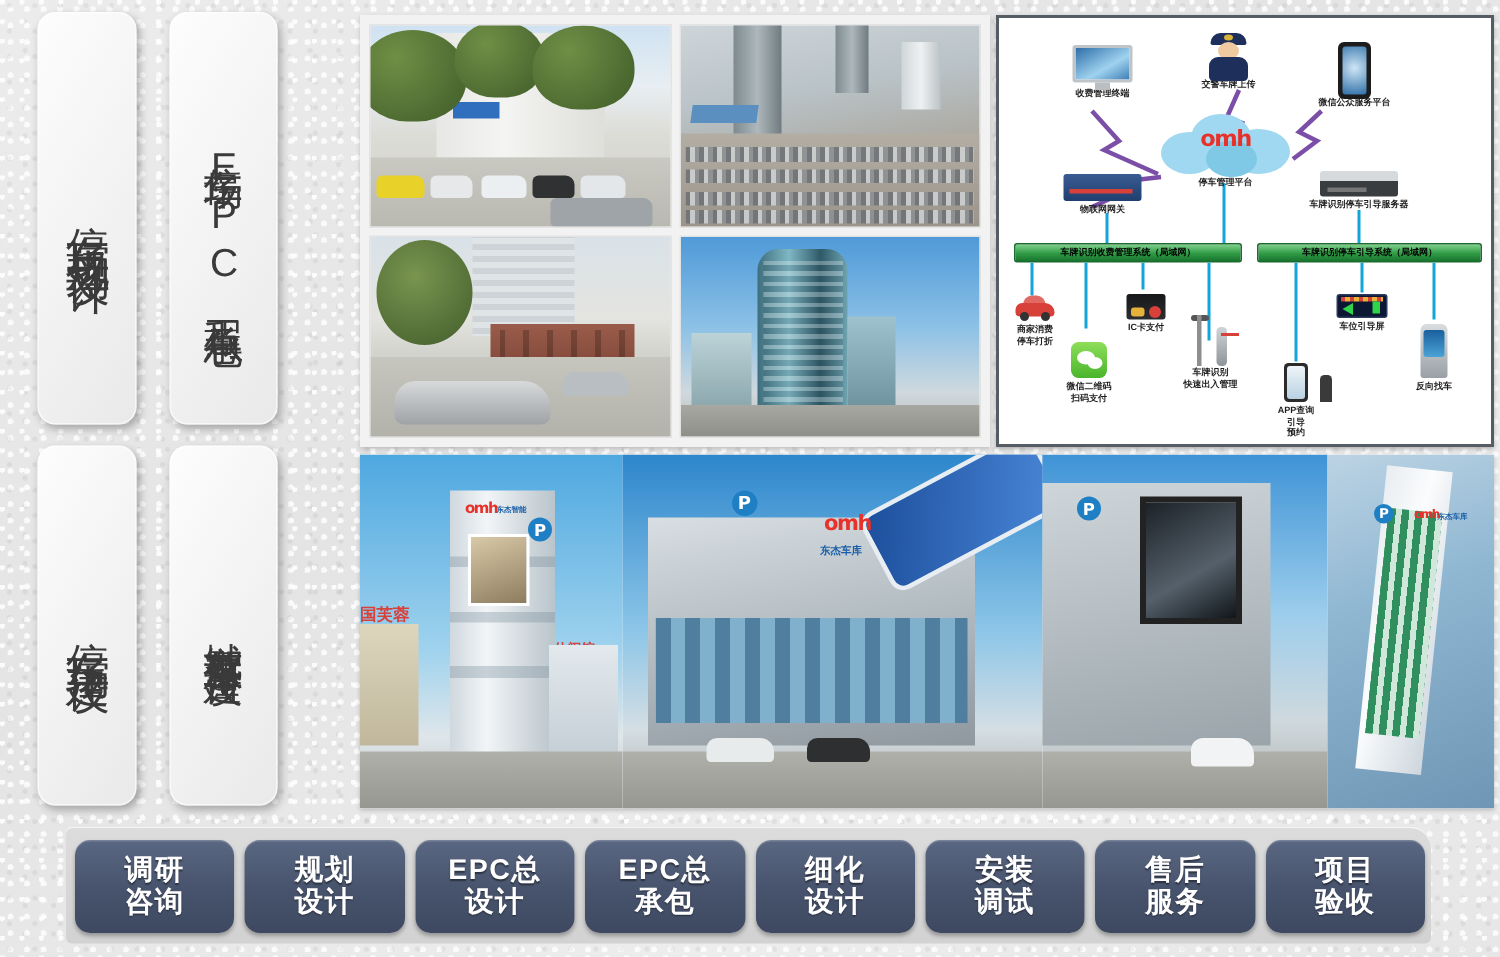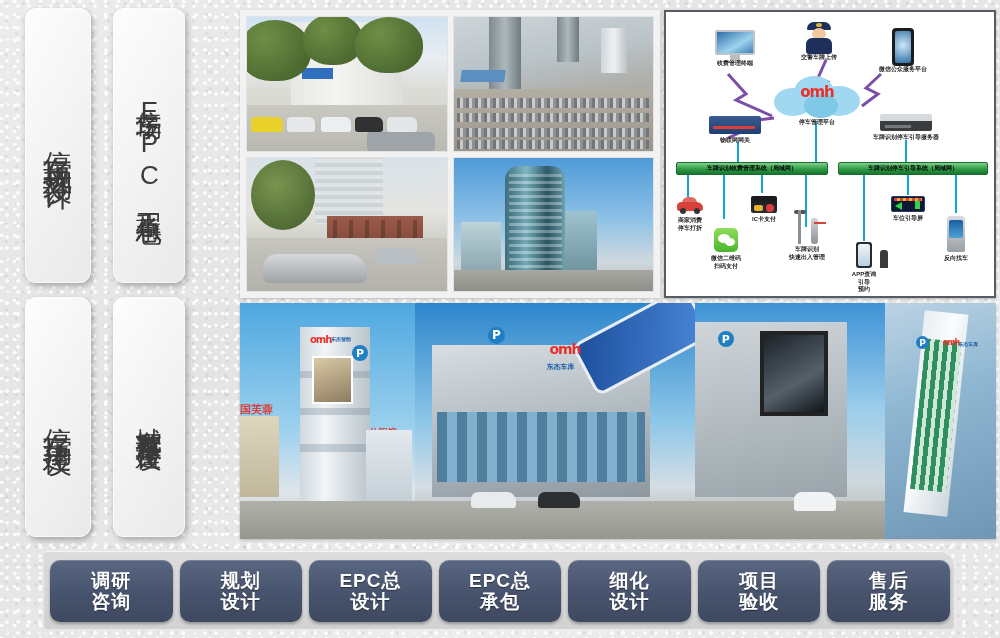--- a/index.html
+++ b/index.html
@@ -472,22 +472,26 @@
     </div>
     <div class="step">
       <span class="l1">EPC总</span>
       <span class="l2">承包</span>
     </div>
     <div class="step">
       <span class="l1">细化</span>
       <span class="l2">设计</span>
     </div>
     <div class="step">
+      <span class="l1">安装</span>
+      <span class="l2">调试</span>
+    </div>
+    <div class="step">
+      <span class="l1">售后</span>
+      <span class="l2">服务</span>
+    </div>
+    <div class="step">
       <span class="l1">项目</span>
       <span class="l2">验收</span>
     </div>
-    <div class="step">
-      <span class="l1">售后</span>
-      <span class="l2">服务</span>
-    </div>
   </div>
 
 </div>
 
 </body></html>

